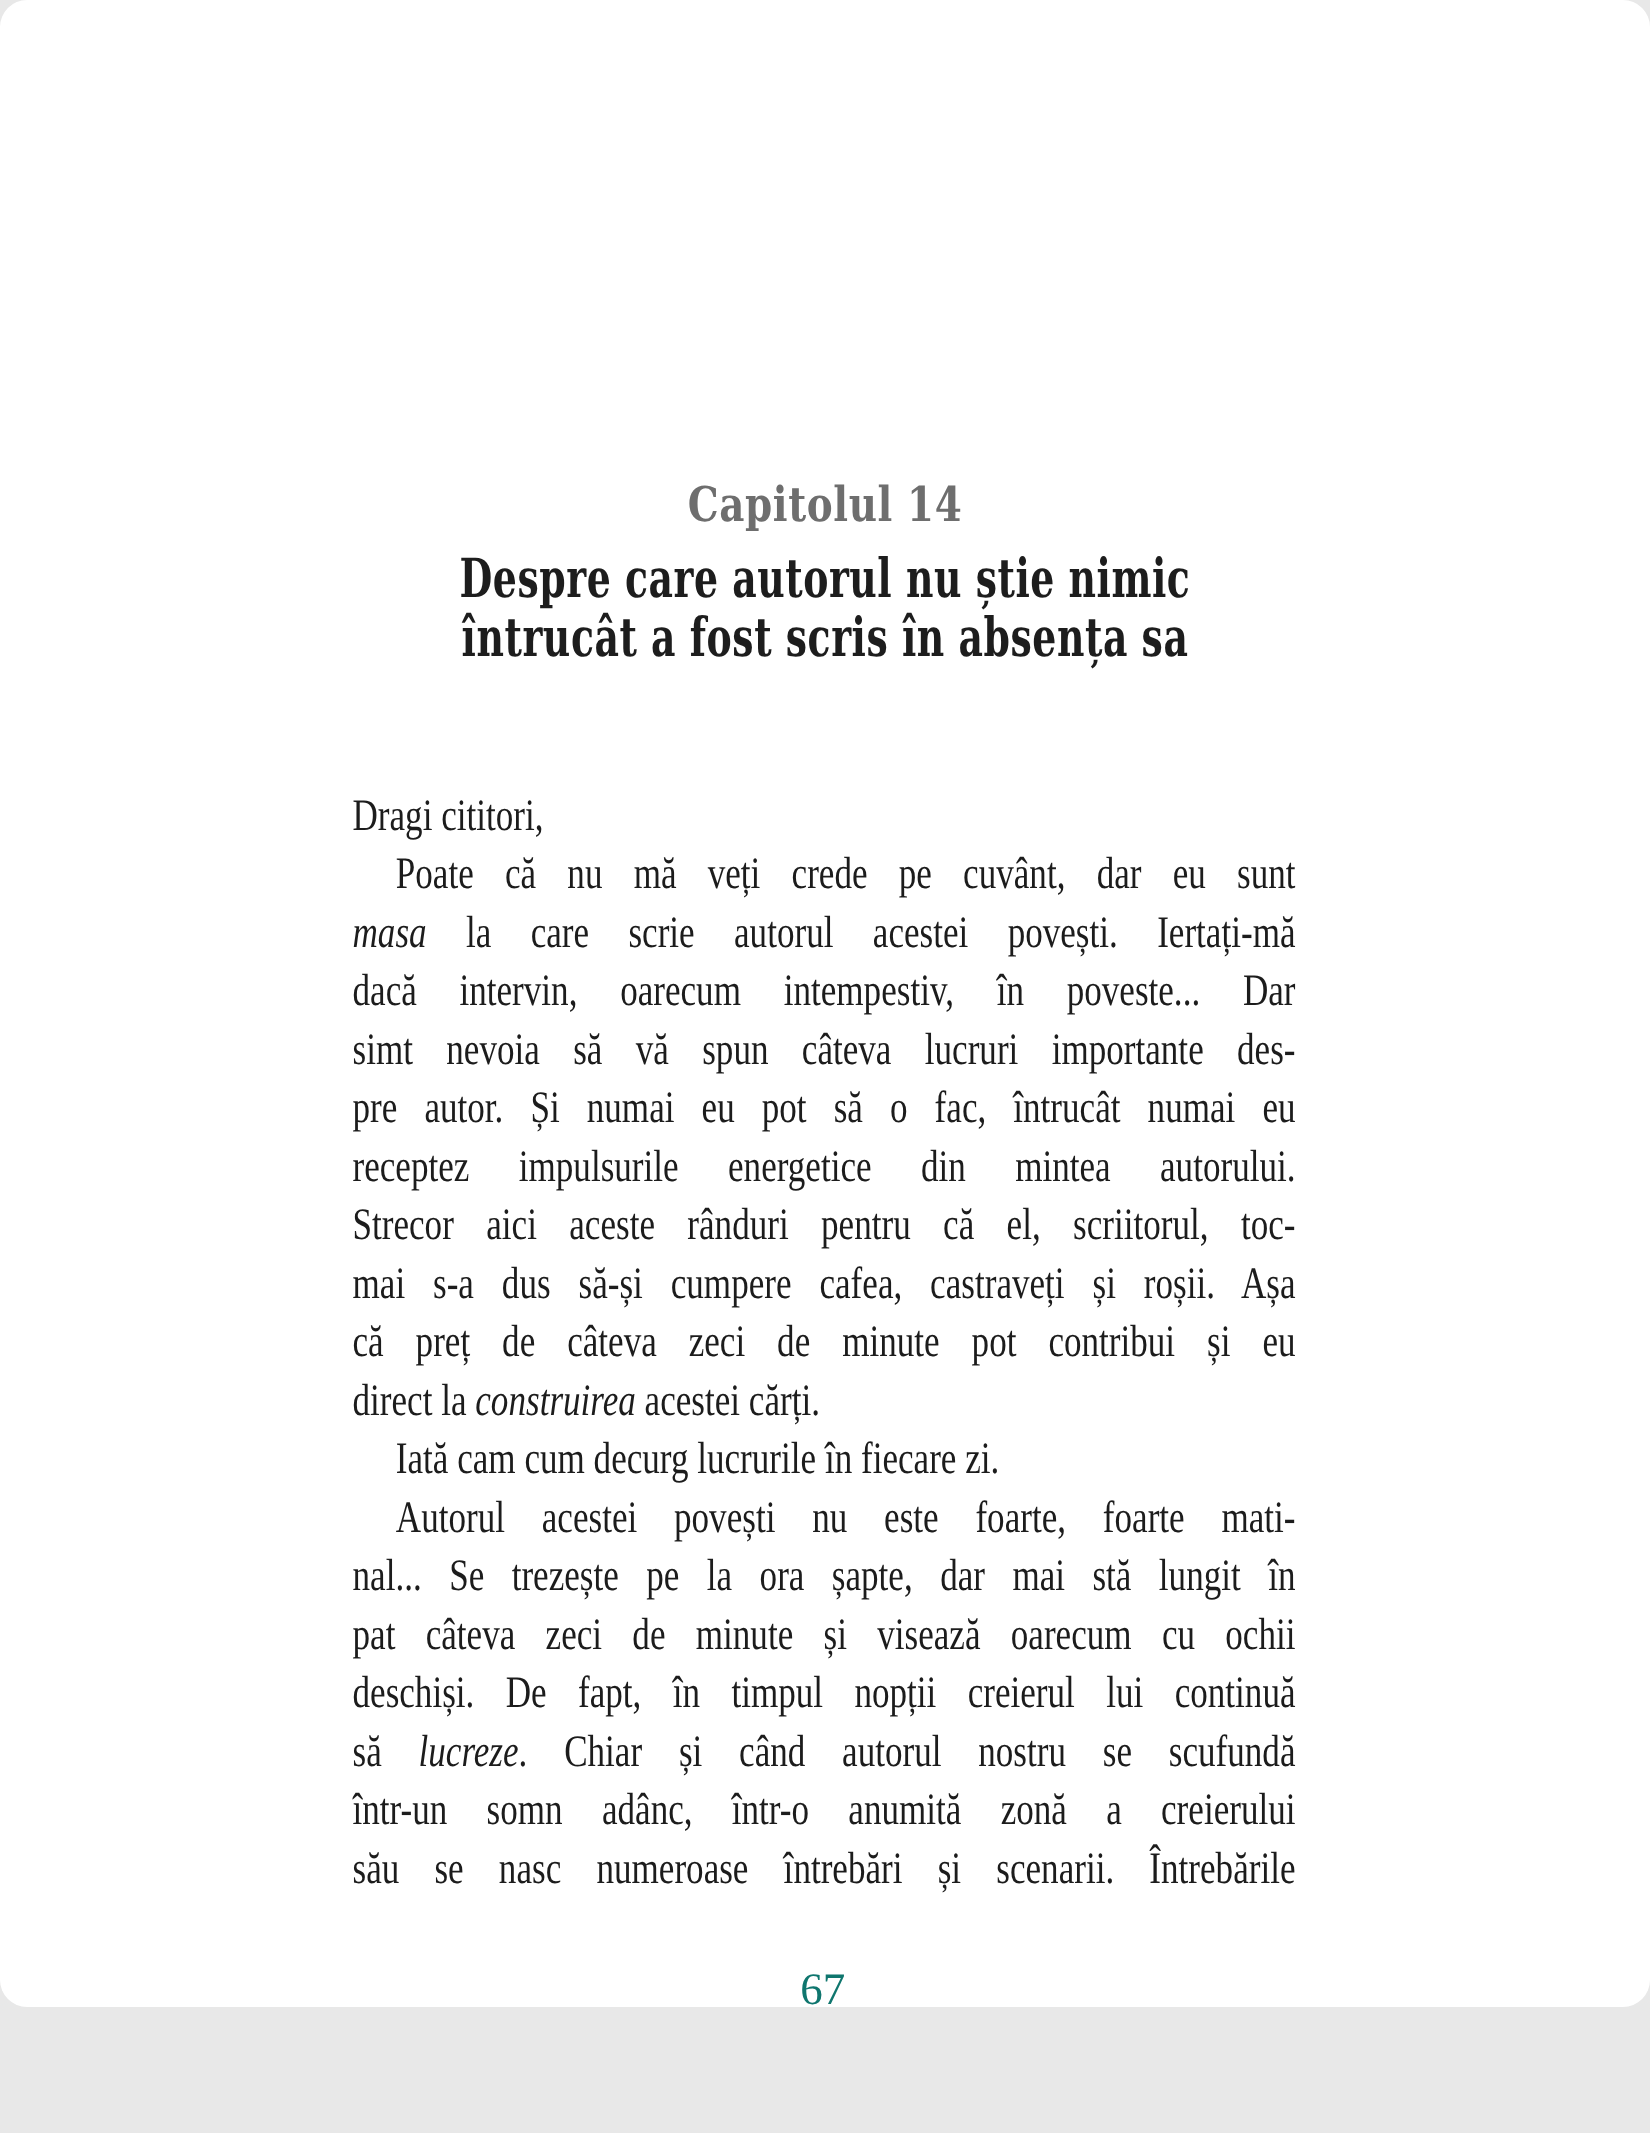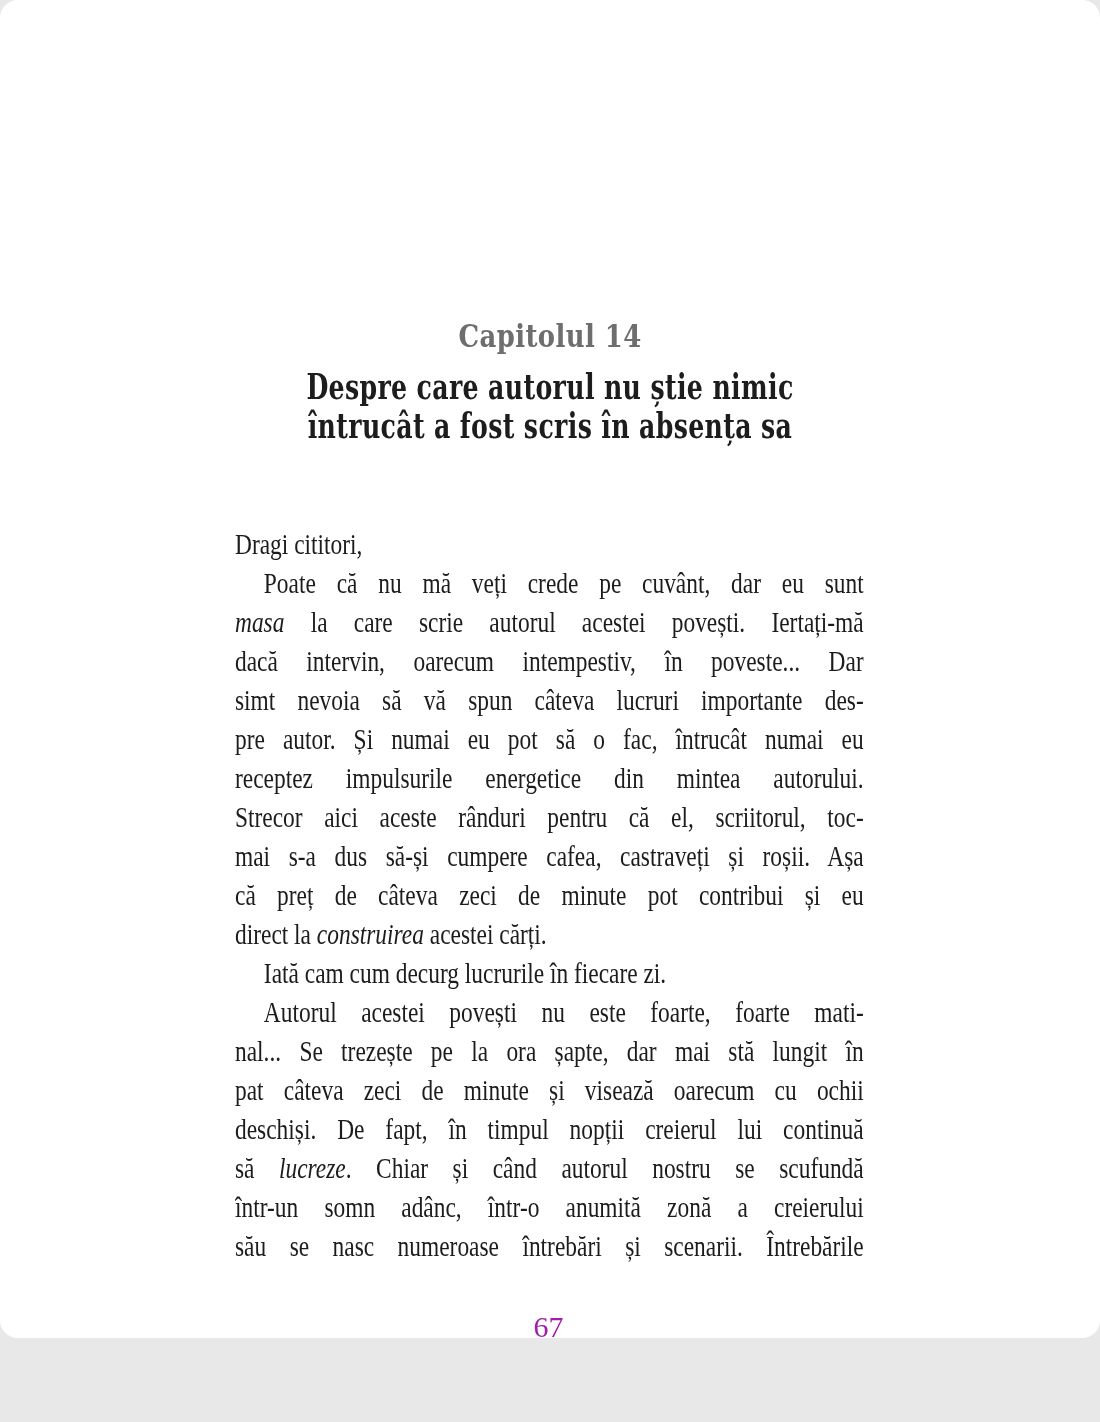--- a/index.html
+++ b/index.html
@@ -65,21 +65,21 @@
   .body-text .line.nj { text-align-last: left; }
   .body-text .line.indent { text-indent: 37px; }
   .body-text .it { font-style: italic; }
   .page-number {
     position: absolute;
     top: 1310px;
     left: 0;
     width: 1097px;
     text-align: center;
     font-size: 30px;
-    color: #a21caf;
+    color: #0f766e;
   }
 </style>
 </head>
 <body>
 
 <div class="page">
   <div class="chapter-label">Capitolul 14</div>
 
   <div class="chapter-title">
     <div class="tline">Despre care autorul nu știe nimic</div>

